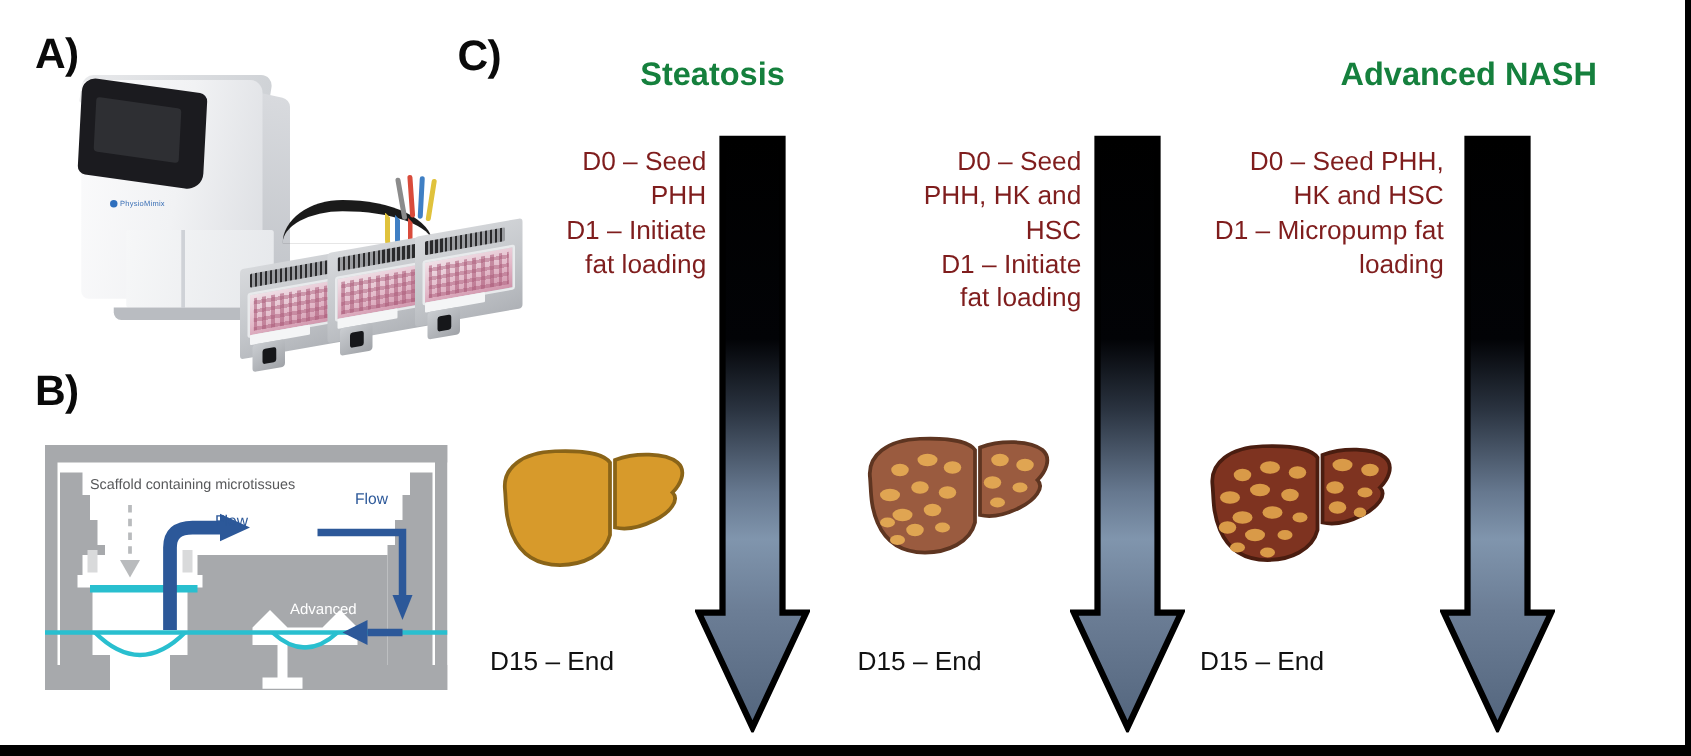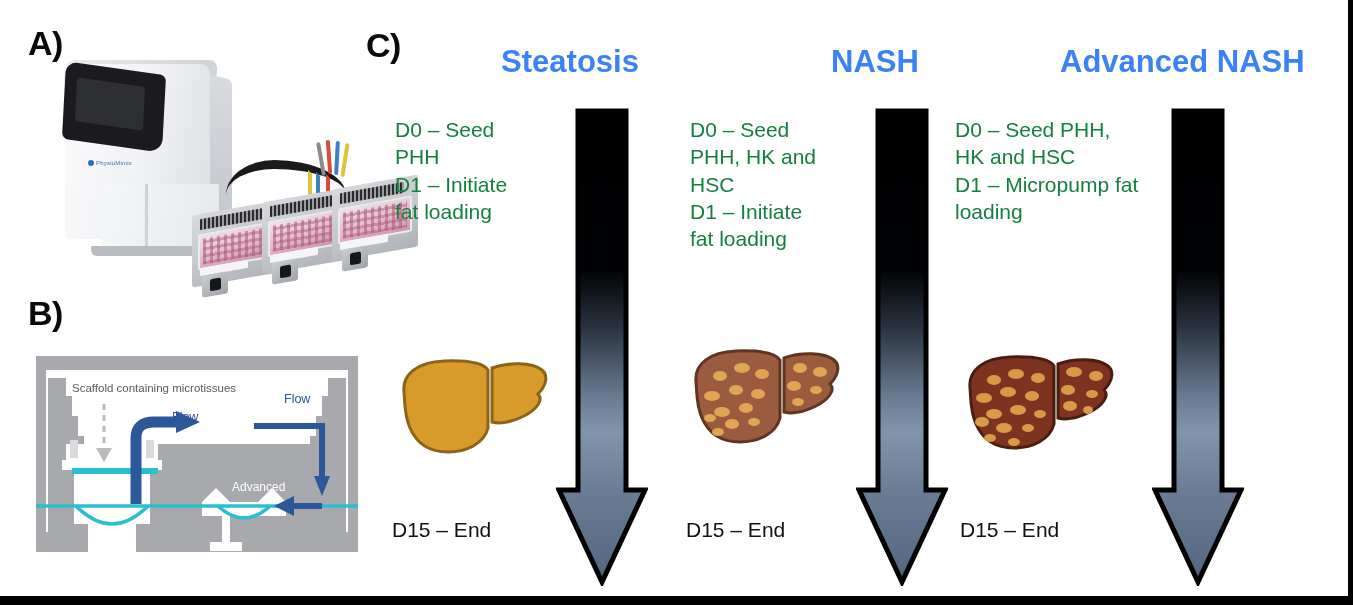--- a/index.html
+++ b/index.html
@@ -158,26 +158,26 @@
   #b-scaffold-label { left:36px; top:26px; font-size:11.5px; }
   #b-micropump-label{ left:196px; top:124px; color:#ffffff; font-size:12px; }
   .b-flow-label {
     position:absolute; color:#2c5899; font-size:12.5px; font-weight:500;
   }
   #b-flow-label-1 { left:136px; top:54px; }
   #b-flow-label-2 { left:248px; top:36px; }
 
   
   .col-title {
-    position:absolute; color:#3b82f6; font-weight:bold; font-size:31px;
+    position:absolute; color:#15803d; font-weight:bold; font-size:26px;
     text-align:center; white-space:nowrap;
   }
   .col-text {
-    position:absolute; color:#15803d; font-size:21px; line-height:1.30;
-    text-align:left; white-space:pre-line;
+    position:absolute; color:#7f1d1d; font-size:21px; line-height:1.30;
+    text-align:right; white-space:pre-line;
   }
   .col-end {
     position:absolute; color:#111; font-size:21px; white-space:nowrap;
   }
   .arrow-wrap { position:absolute; }
   .liver { position:absolute; }
 </style>
 </head>
 <body>
 
@@ -312,21 +312,20 @@
 
   <svg class="liver" style="left:392px; top:352px;" width="170" height="115" viewBox="0 0 170 115">
     <path d="M12,40 C10,22 26,10 52,9 C78,8 92,12 96,18 L96,76 C92,92 74,100 56,100
              C36,100 24,90 18,76 C12,62 13,50 12,40 Z" fill="#d79a2b" stroke="#8a6418" stroke-width="3"></path>
     <path d="M100,16 C116,10 140,10 150,18 C158,25 152,36 146,42 C152,48 144,58 132,64
              C120,70 108,72 100,70 Z" fill="#d79a2b" stroke="#8a6418" stroke-width="3"></path>
   </svg>
 
   <div class="col-end" style="left:392px; top:518px;">D15 – End</div>
 
-  <div class="col-title" style="left:790px; top:44px; width:170px;">NASH</div>
 
   <div class="col-text" style="left:690px; top:116px; width:175px;">D0 – Seed
 PHH, HK and
 HSC
 D1 – Initiate
 fat loading</div>
 
   <div class="arrow-wrap" style="left:856px; top:108px;">
     <svg width="92" height="478" viewBox="0 0 92 478">
       <path d="M22,3 L70,3 L70,382 L89,382 L46,474 L3,382 L22,382 Z" fill="url(#arrowGrad)" stroke="#000000" stroke-width="5" stroke-linejoin="miter"></path>

